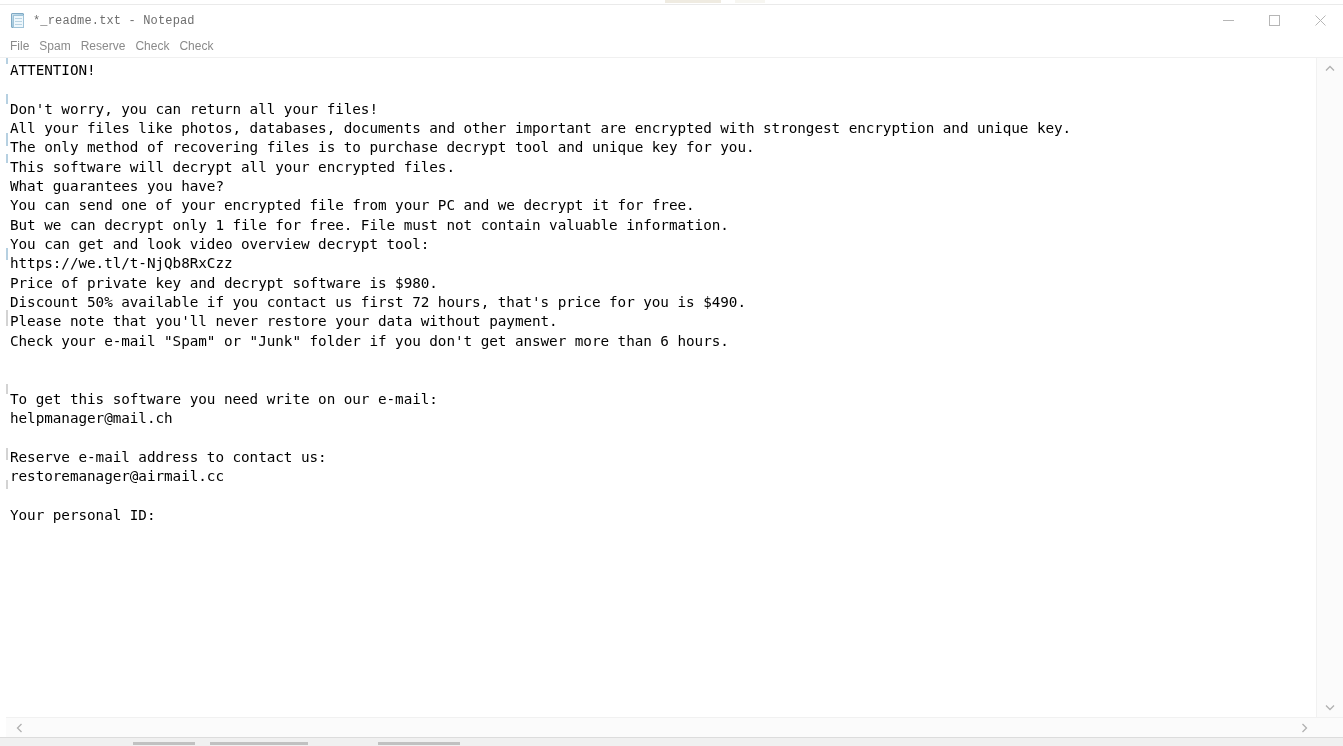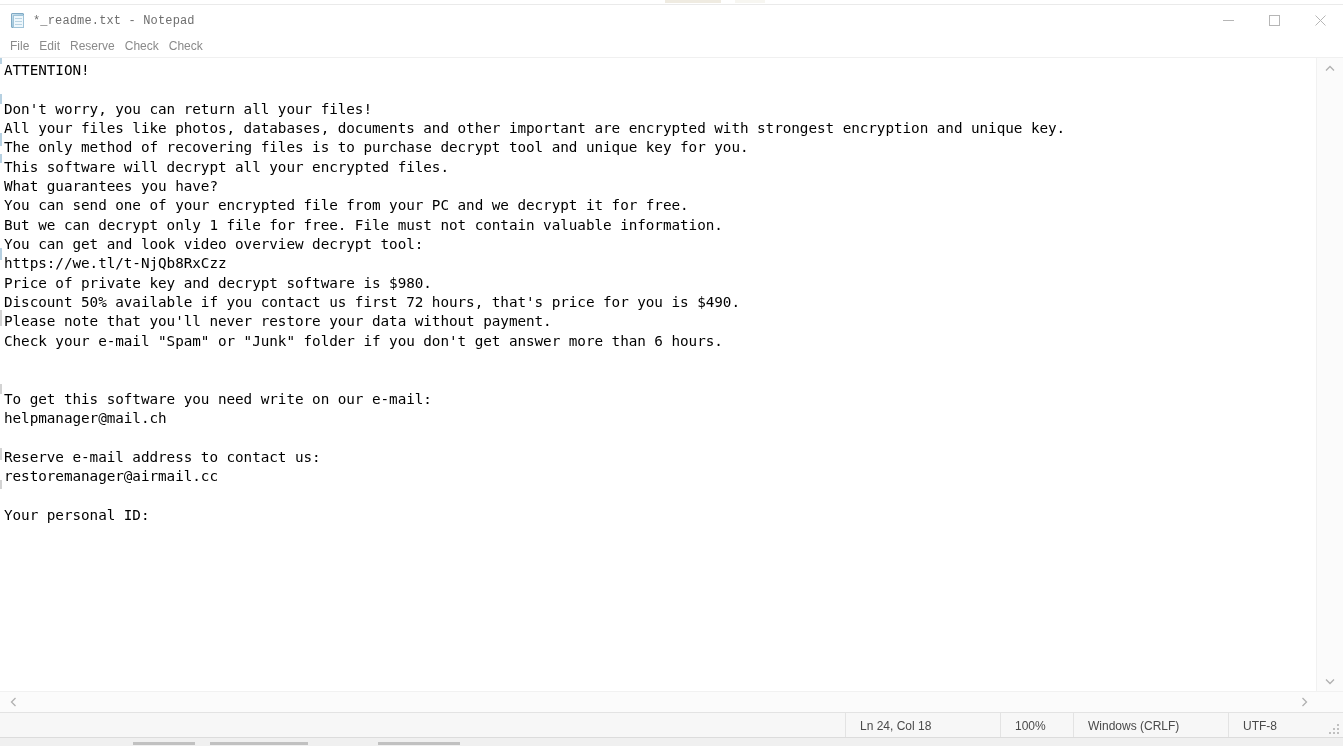--- a/index.html
+++ b/index.html
@@ -147,20 +147,21 @@
   }
 
   
   #editor-region {
     flex: 1 1 auto;
     display: flex;
     flex-direction: column;
     min-height: 0;
     background: #ffffff;
     position: relative;
+    margin-left: 6px;
   }
   #editor-row {
     flex: 1 1 auto;
     display: flex;
     min-height: 0;
   }
   #text-area {
     flex: 1 1 auto;
     position: relative;
     overflow: hidden;
@@ -303,21 +304,21 @@
           <svg width="11" height="11" viewBox="0 0 11 11">
             <line x1="0.5" y1="0.5" x2="10.5" y2="10.5" stroke-width="1"></line>
             <line x1="10.5" y1="0.5" x2="0.5" y2="10.5" stroke-width="1"></line>
           </svg>
         </div>
       </div>
     </div>
 
     <div id="menu-bar">
       <div class="menu-item">File</div>
-      <div class="menu-item">Edit</div>
+      <div class="menu-item">Spam</div>
       <div class="menu-item">Reserve</div>
       <div class="menu-item">Check</div>
       <div class="menu-item">Check</div>
     </div>
 
     <div id="editor-region">
 
       <div id="editor-row">
 
         <div id="text-area">
@@ -381,35 +382,20 @@
         <div id="hscroll-track"></div>
         <div class="sb-arrow" style="width:26px;">
           <svg width="7" height="10" viewBox="0 0 7 10">
             <polyline points="1.5,1 5.5,5 1.5,9" fill="none" stroke-width="1.3"></polyline>
           </svg>
         </div>
         <div style="width:26px;"></div>
       </div>
     </div>
 
-    <div id="status-bar">
-      <div id="status-spacer"></div>
-      <div class="status-cell" id="status-ln">Ln 24, Col 18</div>
-      <div class="status-cell" id="status-zoom">100%</div>
-      <div class="status-cell" id="status-eol">Windows (CRLF)</div>
-      <div class="status-cell" id="status-enc">UTF-8</div>
-      <div id="resize-grip">
-        <div class="grip-dot" style="left:8px;top:0px;"></div>
-        <div class="grip-dot" style="left:4px;top:4px;"></div>
-        <div class="grip-dot" style="left:8px;top:4px;"></div>
-        <div class="grip-dot" style="left:0px;top:8px;"></div>
-        <div class="grip-dot" style="left:4px;top:8px;"></div>
-        <div class="grip-dot" style="left:8px;top:8px;"></div>
-      </div>
-    </div>
 
   </div>
 
   <div class="bg-strip-bottom">
     <div class="bg-chip" style="left:133px;width:62px;"></div>
     <div class="bg-chip" style="left:210px;width:98px;"></div>
     <div class="bg-chip" style="left:378px;width:82px;"></div>
   </div>
 
 </div>

